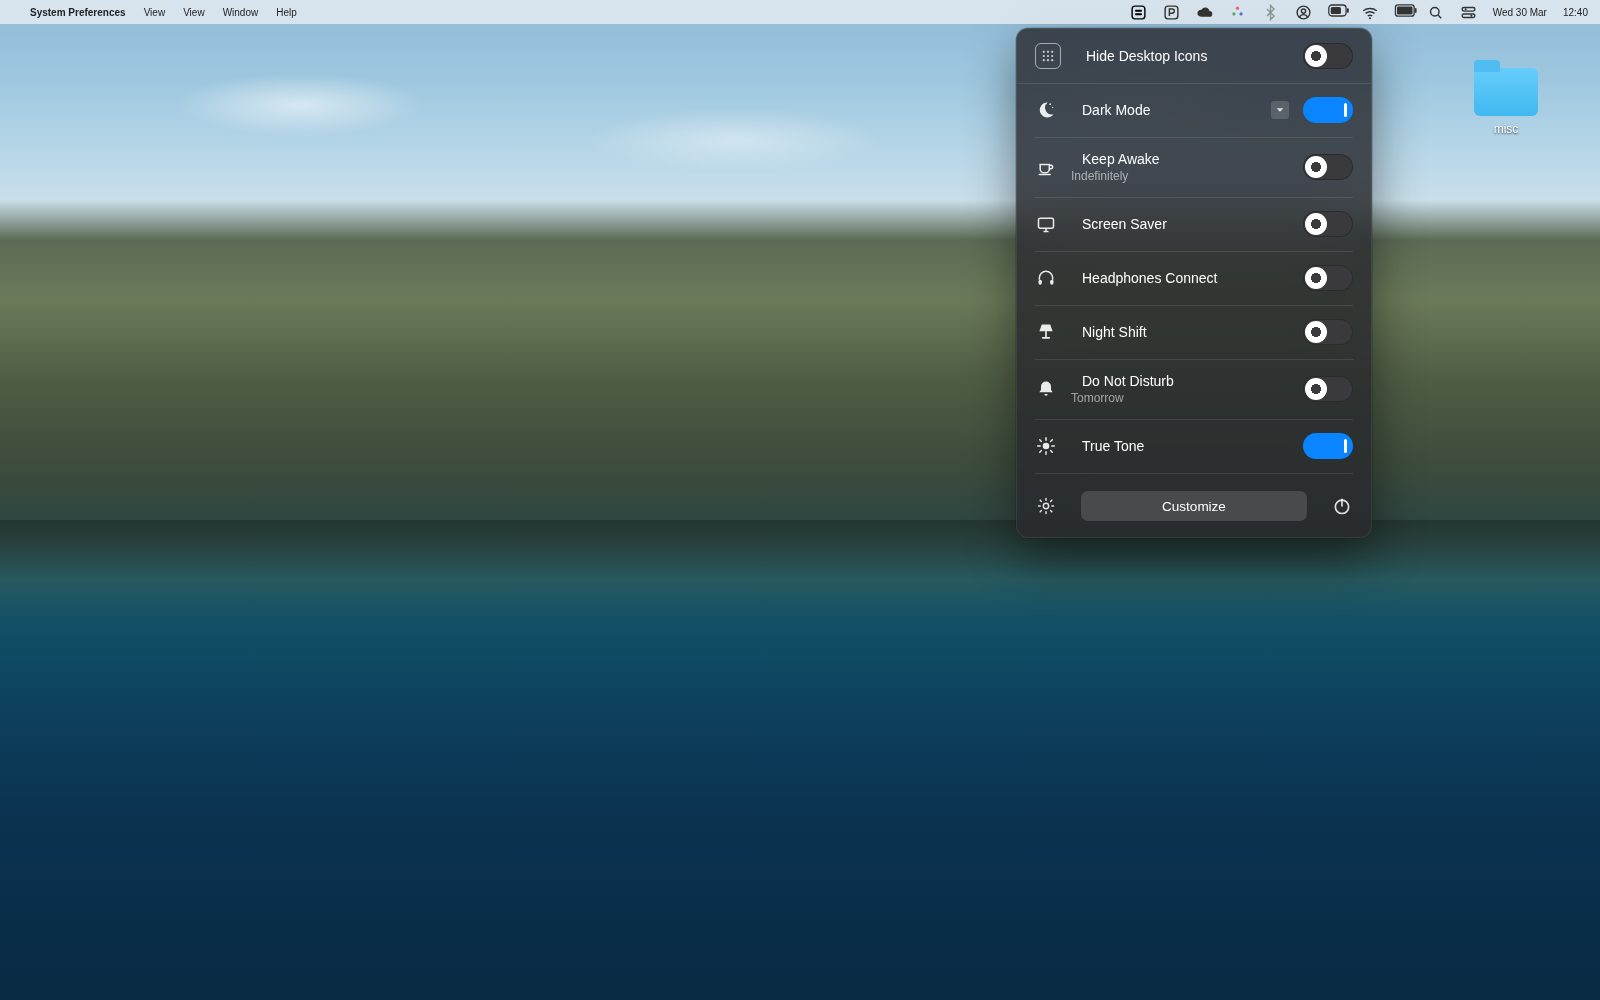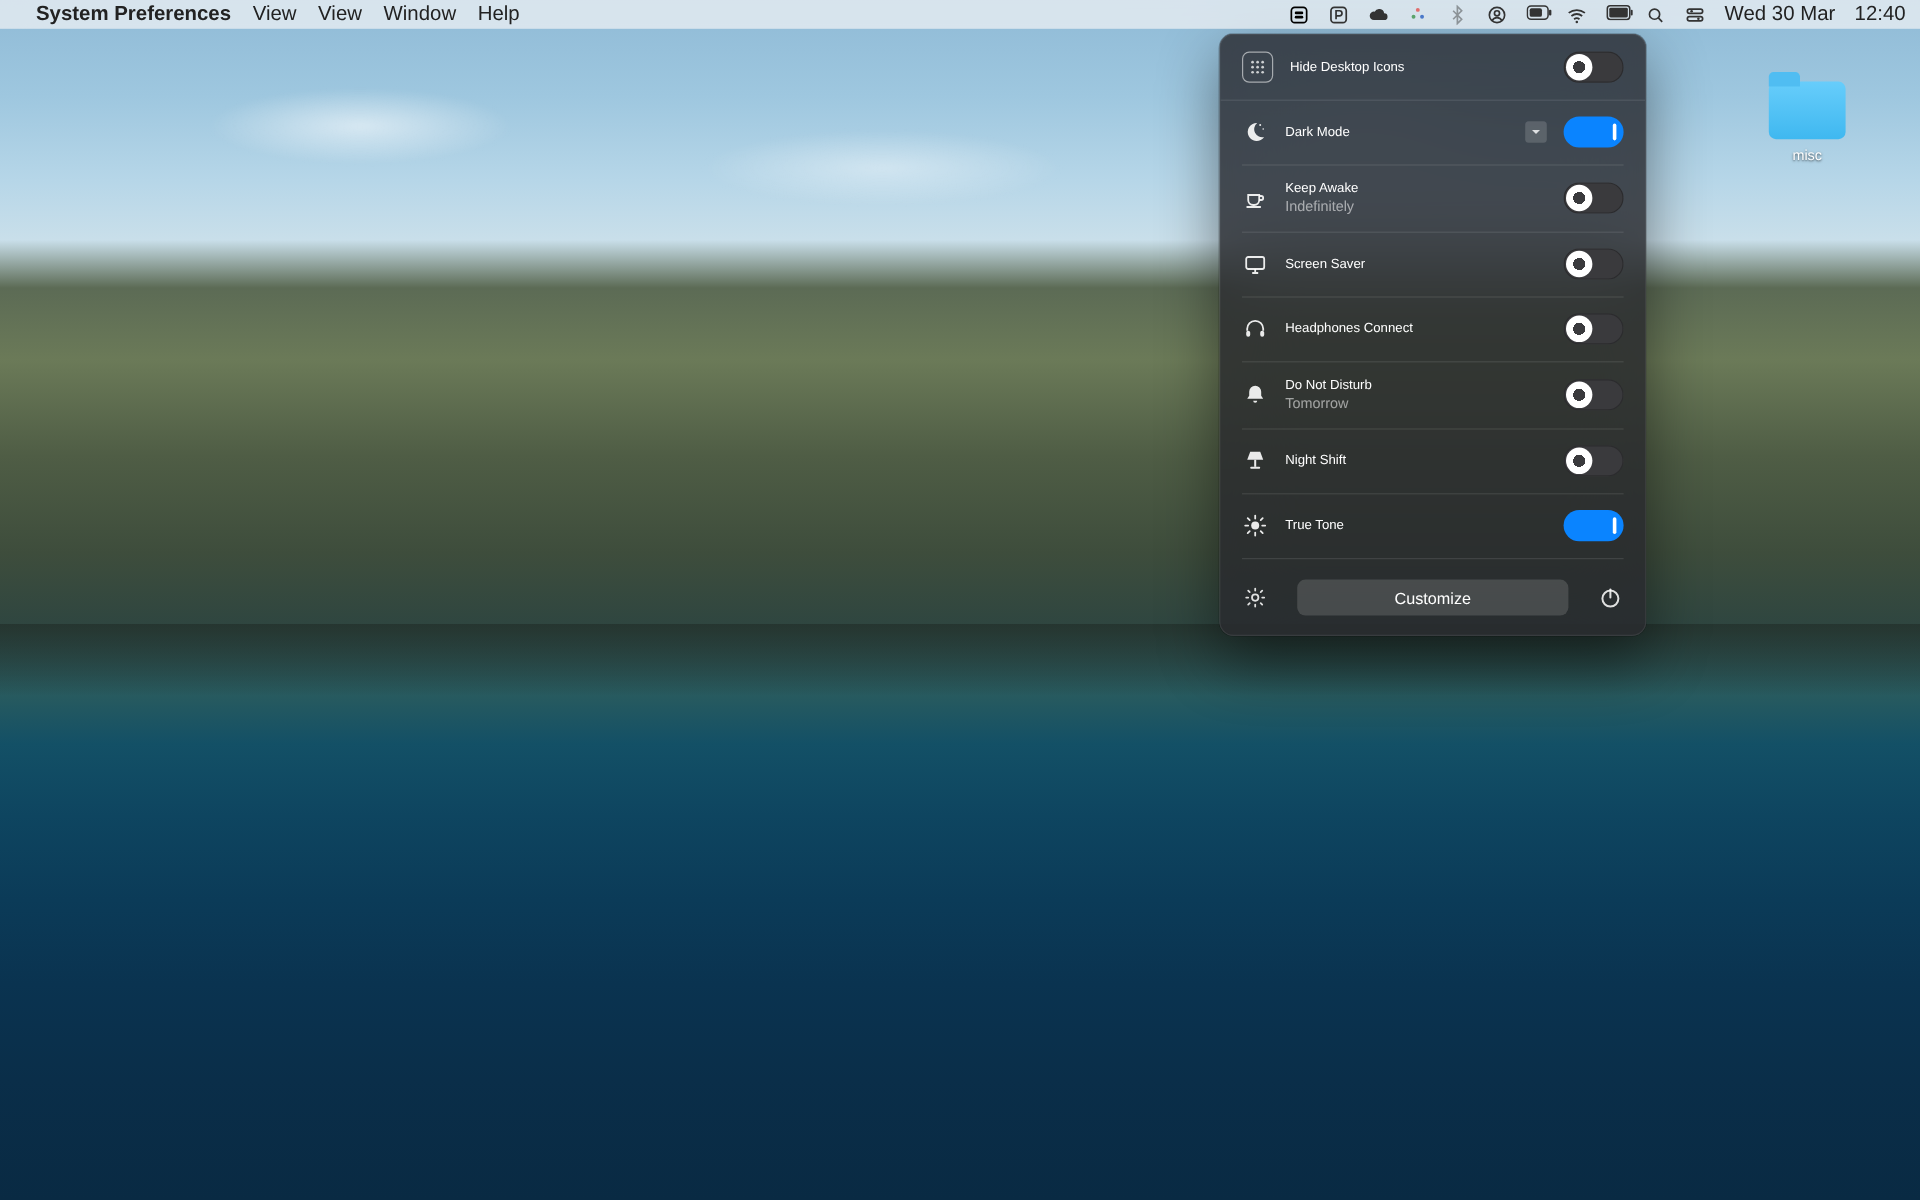--- a/index.html
+++ b/index.html
@@ -42,21 +42,21 @@
     content:""; position:absolute; left:0; right:0; top:52%; height:60px;
     background: linear-gradient(180deg, rgba(30,40,35,.55), rgba(30,40,35,0));
   }
 
   
   .menubar {
     position:absolute; top:0; left:0; right:0; height:var(--menubar-h);
     display:flex; align-items:center;
     background: rgba(245,245,247,.70);
     backdrop-filter: blur(20px);
-    font-size:17px; color:#222;
+    font-size:10px; color:#222;
     padding:0 12px;
     z-index:10;
   }
   .menubar .left { display:flex; align-items:center; gap:18px; }
   .menubar .left .app { font-weight:600; }
   .menubar .spacer { flex:1; }
   .menubar .right { display:flex; align-items:center; gap:16px; }
   .menubar .right .clock { font-variant-numeric: tabular-nums; }
   .menubar svg { display:block; }
   .mb-icon { width:17px; height:17px; color:#333; }
@@ -105,21 +105,21 @@
   .panel .row .icon {
     width:22px; height:22px; flex:0 0 22px;
     display:flex; align-items:center; justify-content:center;
     color: rgba(255,255,255,.9);
   }
   .panel .row .icon.box {
     width:26px; height:26px; flex:0 0 26px;
     border:1.5px solid rgba(255,255,255,.55); border-radius:6px;
   }
   .panel .row .titles { flex:1; display:flex; flex-direction:column; gap:2px; }
-  .panel .row .title { font-size:11px; }
+  .panel .row .title { font-size:14px;margin-left:11px; }
   .panel .row .subtitle { font-size:12px; color:var(--text-dim); }
   .panel .row .chev {
     width:18px; height:18px; border-radius:3px;
     background: rgba(255,255,255,.15);
     display:flex; align-items:center; justify-content:center;
     color: rgba(255,255,255,.8);
   }
   .toggle {
     width:50px; height:26px; border-radius:13px; position:relative;
     flex:0 0 50px;
@@ -343,42 +343,42 @@
     </div>
     <div class="titles">
         <span class="title">Headphones Connect</span>
       </div>
     <div class="toggle off"></div>
   </div>
 
   <div class="row">
     <div class="icon">
       <svg viewBox="0 0 24 24" width="20" height="20" fill="currentColor">
-          <path d="M12 3a6 6 0 0 0-6 6v4l-2 3h16l-2-3V9a6 6 0 0 0-6-6z"></path>
-          <path d="M10 18a2 2 0 0 0 4 0"></path>
-        </svg>
-    </div>
-    <div class="titles">
-      <span class="title">Do Not Disturb</span>
-      <span class="subtitle">Tomorrow</span>
-    </div>
-    <div class="toggle off"></div>
-  </div>
-
-  <div class="row">
-    <div class="icon">
-      <svg viewBox="0 0 24 24" width="20" height="20" fill="currentColor">
           <path d="M7 3h10l3 8H4l3-8z"></path>
           <rect x="11" y="11" width="2" height="7"></rect>
           <rect x="7" y="18" width="10" height="2" rx="1"></rect>
         </svg>
     </div>
     <div class="titles">
         <span class="title">Night Shift</span>
       </div>
+    <div class="toggle off"></div>
+  </div>
+
+  <div class="row">
+    <div class="icon">
+      <svg viewBox="0 0 24 24" width="20" height="20" fill="currentColor">
+          <path d="M12 3a6 6 0 0 0-6 6v4l-2 3h16l-2-3V9a6 6 0 0 0-6-6z"></path>
+          <path d="M10 18a2 2 0 0 0 4 0"></path>
+        </svg>
+    </div>
+    <div class="titles">
+      <span class="title">Do Not Disturb</span>
+      <span class="subtitle">Tomorrow</span>
+    </div>
     <div class="toggle off"></div>
   </div>
 
   <div class="row">
     <div class="icon">
       <svg viewBox="0 0 24 24" width="20" height="20" fill="none" stroke="currentColor" stroke-width="1.8">
           <circle cx="12" cy="12" r="4" fill="currentColor" stroke="none"></circle>
           <path d="M12 2v3M12 19v3M2 12h3M19 12h3M4.5 4.5l2 2M17.5 17.5l2 2M19.5 4.5l-2 2M6.5 17.5l-2 2" stroke-linecap="round"></path>
         </svg>
     </div>

